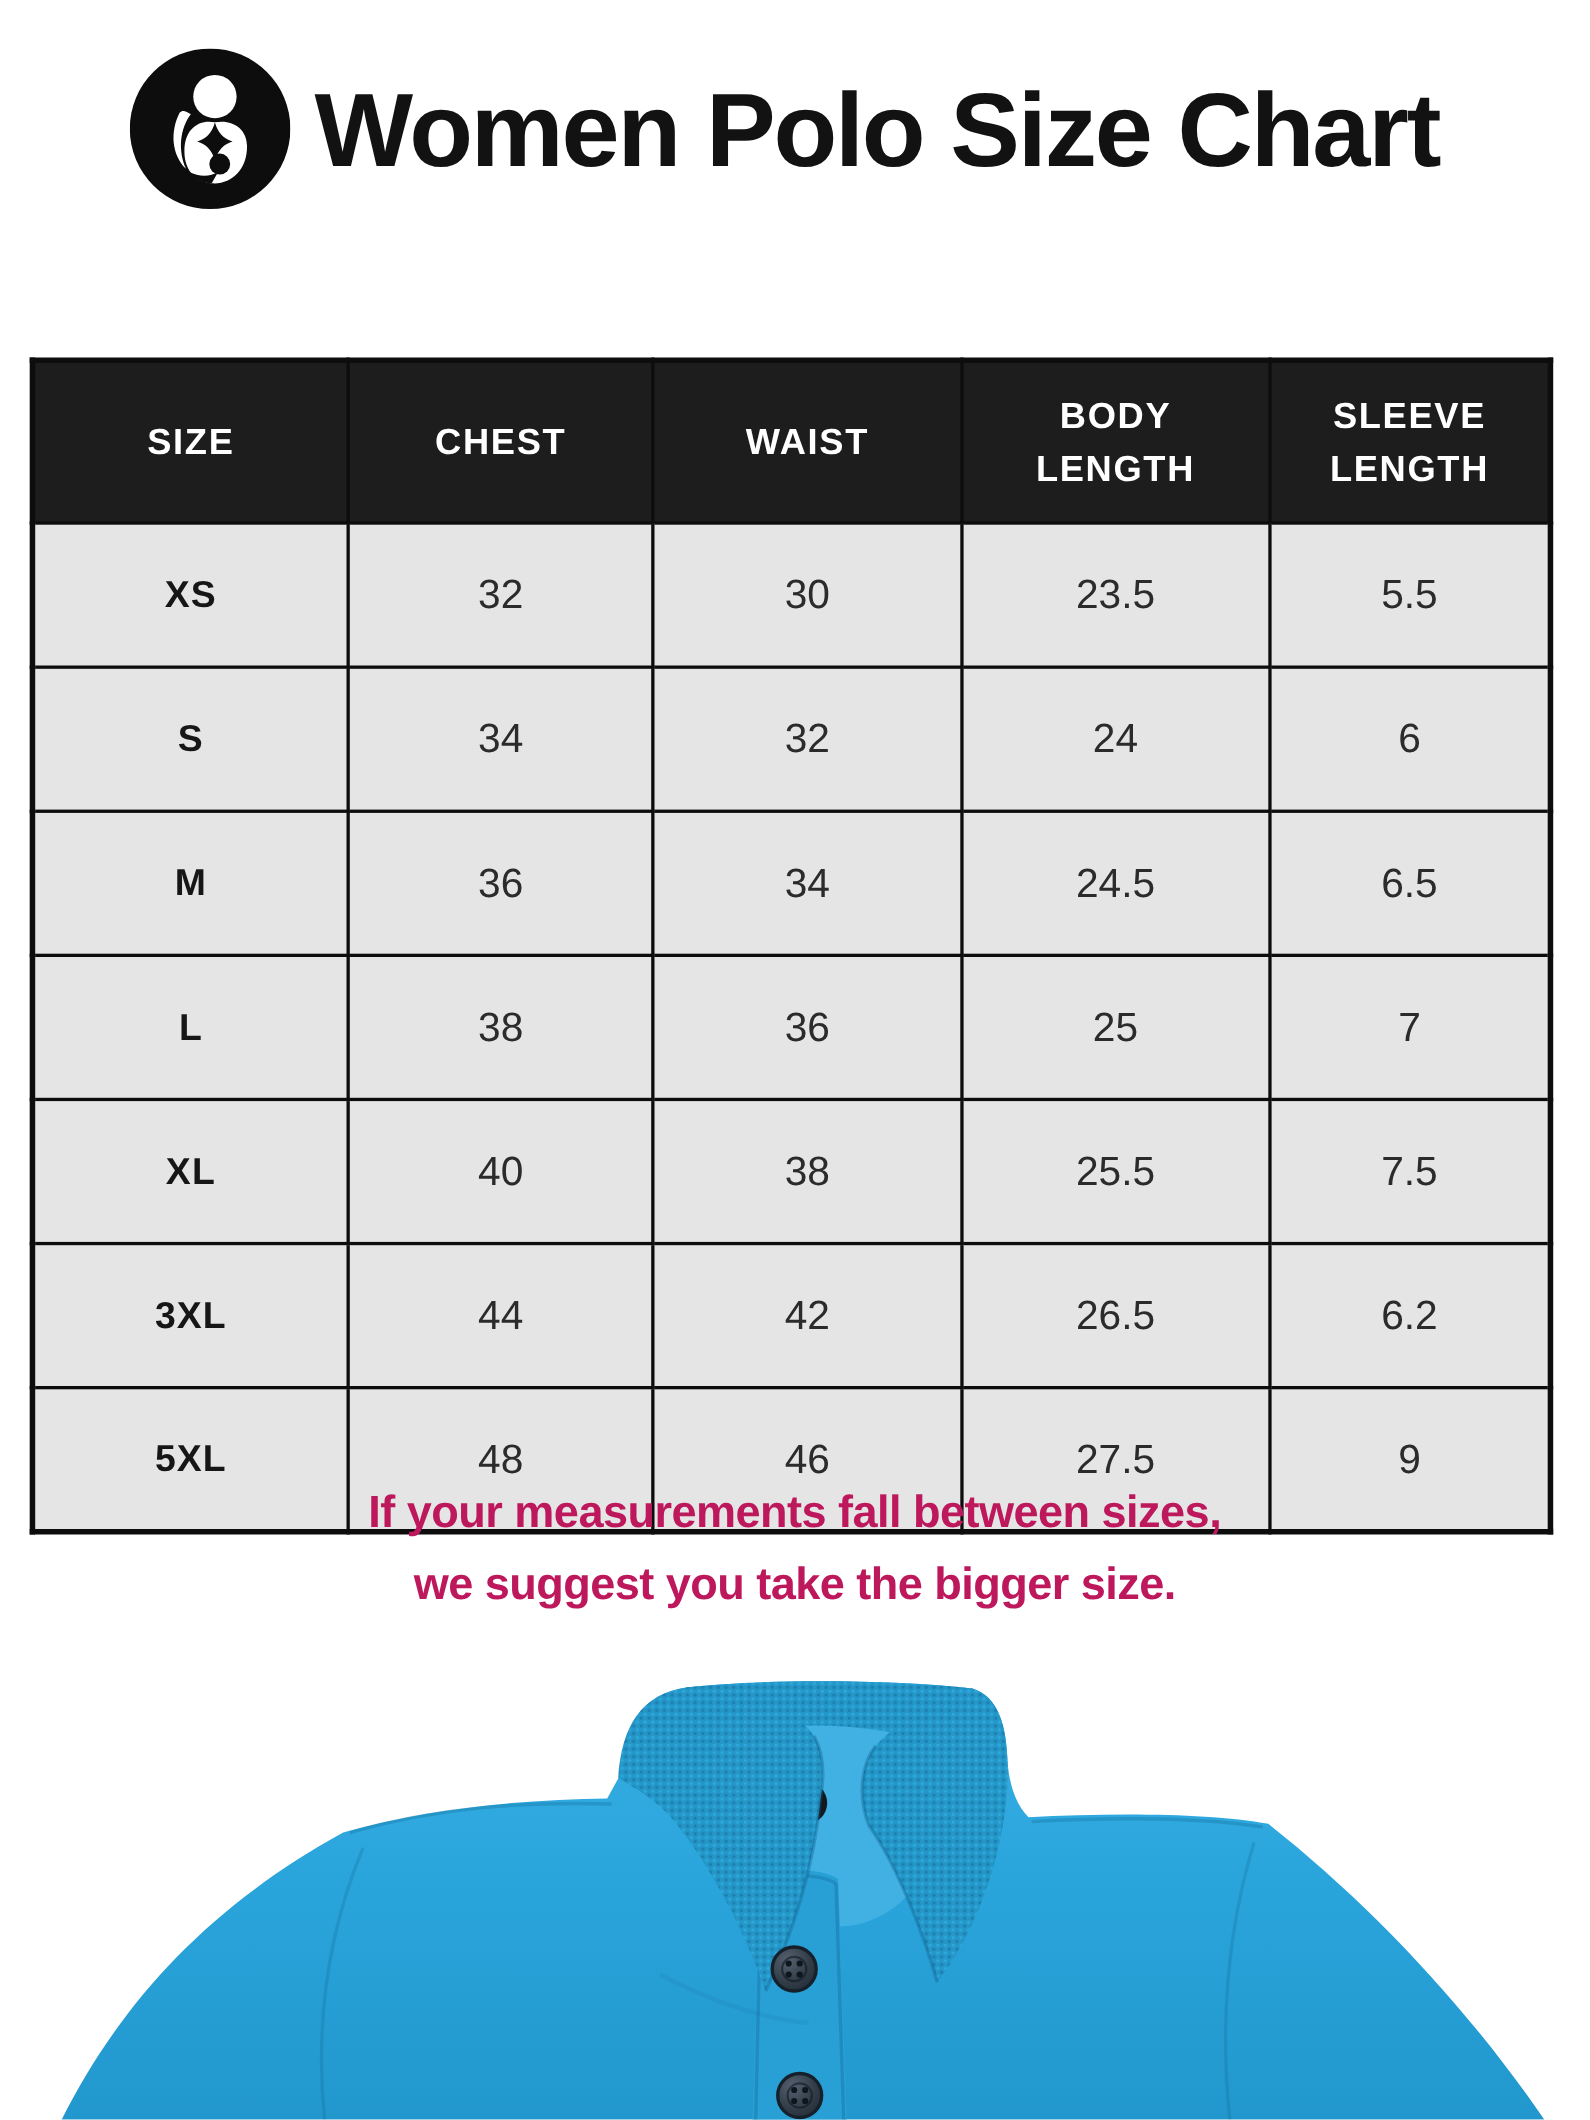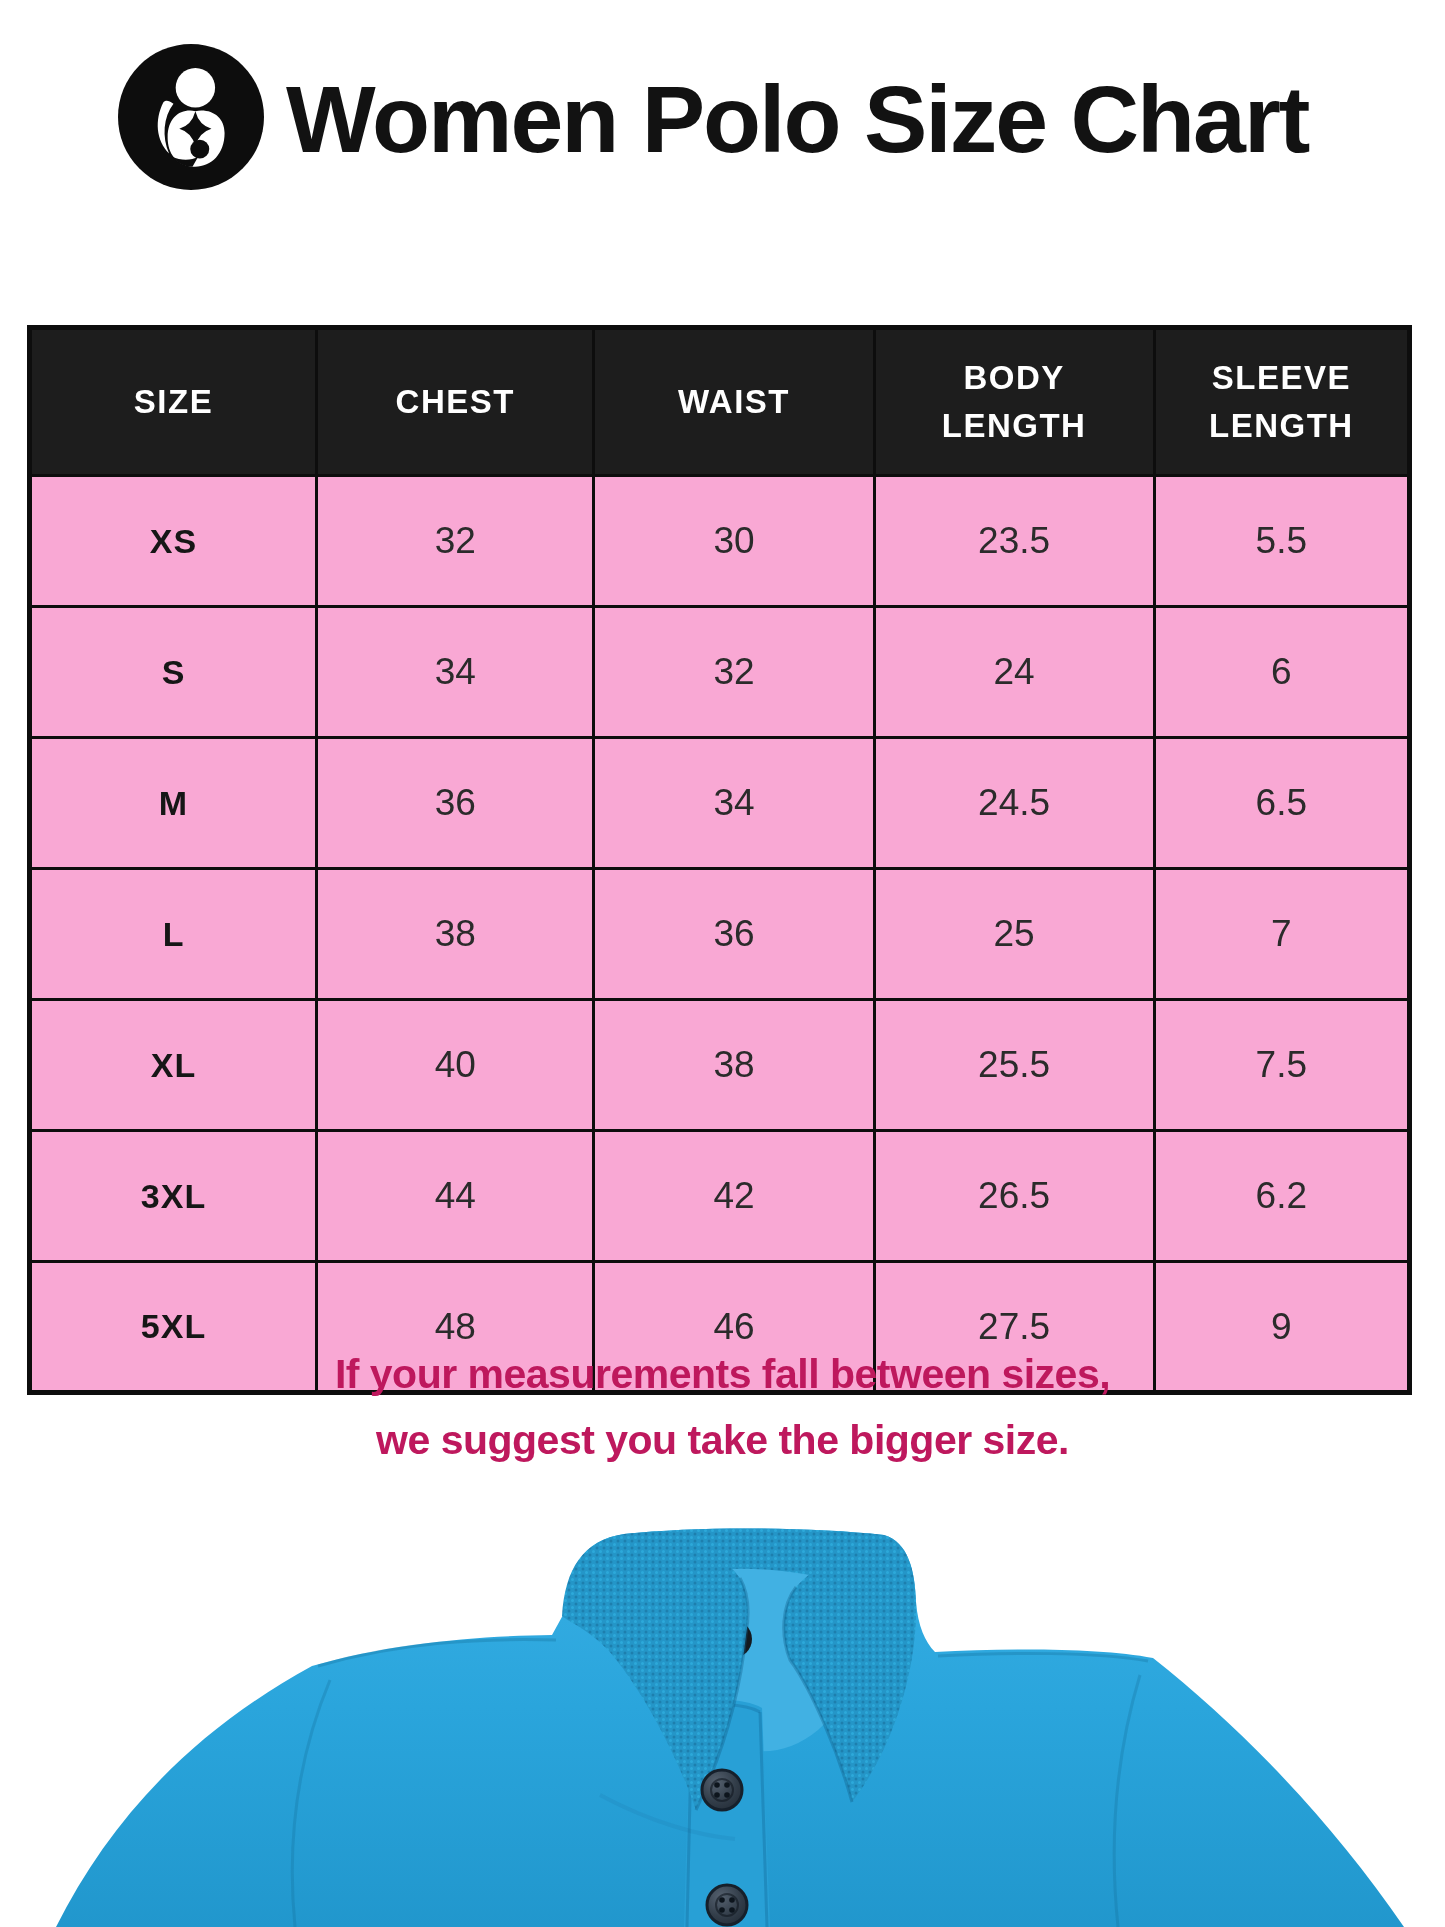--- a/index.html
+++ b/index.html
@@ -21,21 +21,21 @@
   .chart{
     position:absolute;left:27px;top:312px;width:1385px;height:974px;
     border-collapse:collapse;table-layout:fixed;margin-top:13px;
   }
   .chart th,.chart td{
     border:3px solid #0d0d0d;text-align:center;vertical-align:middle;
     padding:0 18px;
   }
   .chart{border:5px solid #0d0d0d;}
   .chart thead tr{height:148px;}
-  .chart tbody tr{height:131px;background:#f9a8d4;}
+  .chart tbody tr{height:131px;background:#e5e5e5;}
   .chart thead th{
     background:#1d1d1d;color:#ffffff;
     font-size:33px;font-weight:700;letter-spacing:1.5px;line-height:1.45;
   }
   .chart td.size{font-size:34px;font-weight:700;letter-spacing:1px;color:#161616;}
   .chart td.val{font-size:37px;font-weight:300;color:#2b2b2b;}
 
   
   .note{
     position:absolute;left:0;top:1342px;width:100%;

